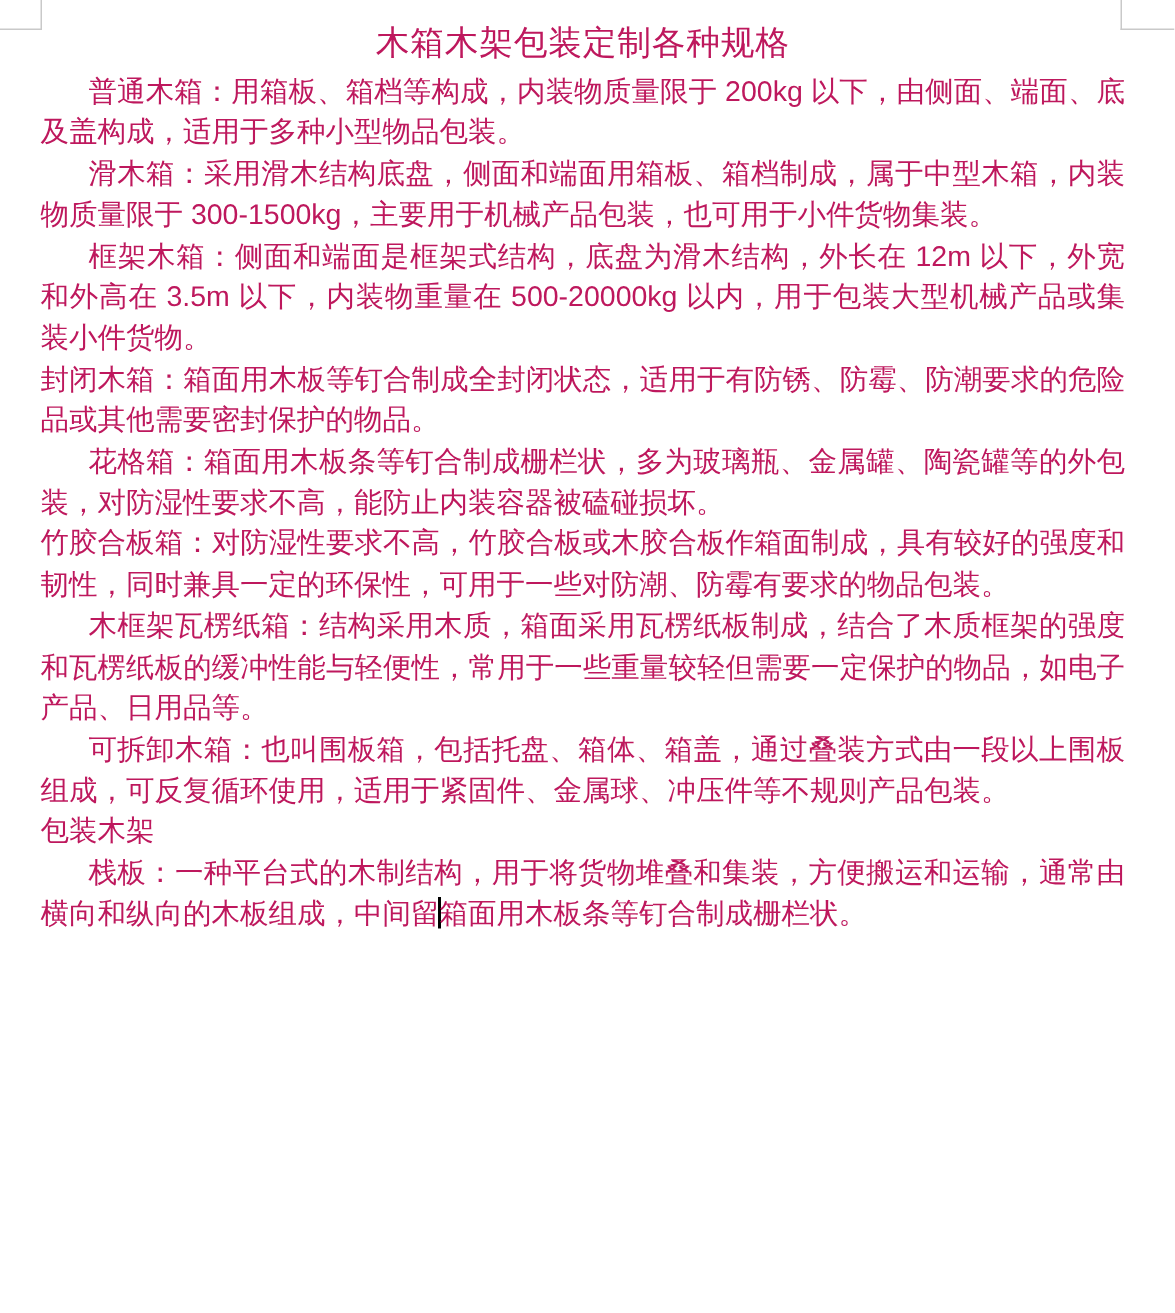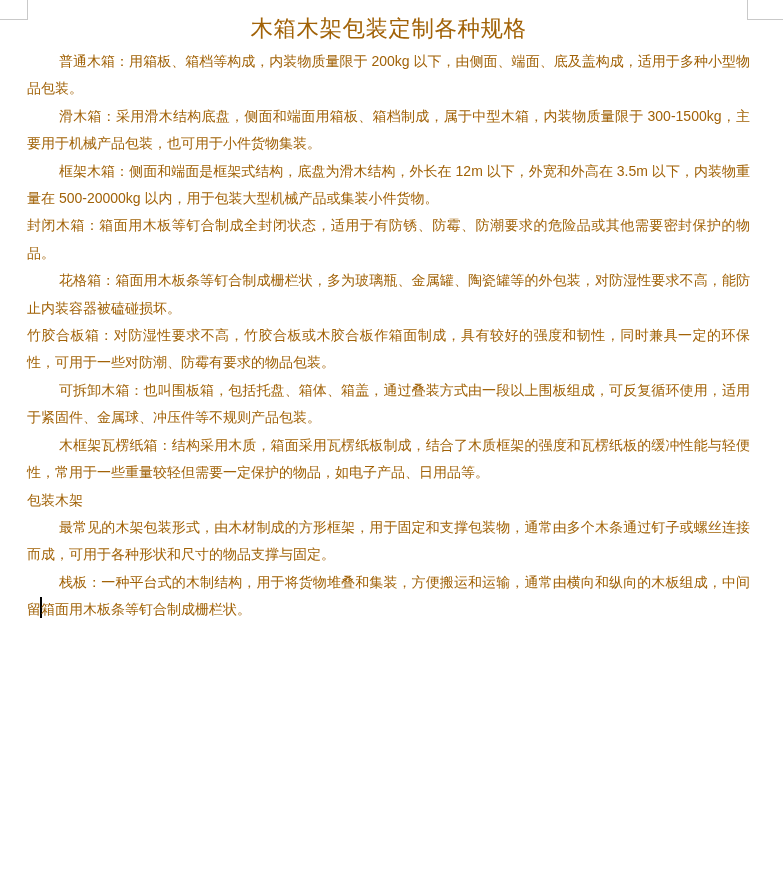--- a/index.html
+++ b/index.html
@@ -20,33 +20,33 @@
   .mark-tr {
     position: absolute; right: 0; top: 0;
     width: 35px; height: 19px;
     border-left: 1px solid #c9c9c9;
     border-bottom: 1px solid #c9c9c9;
   }
   .doc {
     position: absolute;
     left: 27px; top: 11px;
     width: 723px;
-    color: #a16207;
+    color: #be185d;
   }
   .doc-title {
     font-size: 22.5px;
     font-weight: 400;
     text-align: center;
     line-height: 35px;
     letter-spacing: 0.5px;
     margin: 0 0 2px 0;
   }
   .doc p {
     margin: 0;
-    font-size: 14px;
+    font-size: 19px;
     line-height: 27.4px;
     text-align: justify;
     text-justify: inter-ideograph;
     word-break: break-all;
   }
   .doc p.indent { text-indent: 32px; }
   .caret {
     display: inline-block;
     width: 2px; height: 21px;
     background: #000000;
@@ -62,18 +62,17 @@
 
 <div class="doc">
   <h1 class="doc-title">木箱木架包装定制各种规格</h1>
 
   <p class="indent">普通木箱：用箱板、箱档等构成，内装物质量限于 200kg 以下，由侧面、端面、底及盖构成，适用于多种小型物品包装。</p>
   <p class="indent">滑木箱：采用滑木结构底盘，侧面和端面用箱板、箱档制成，属于中型木箱，内装物质量限于 300-1500kg，主要用于机械产品包装，也可用于小件货物集装。</p>
   <p class="indent">框架木箱：侧面和端面是框架式结构，底盘为滑木结构，外长在 12m 以下，外宽和外高在 3.5m 以下，内装物重量在 500-20000kg 以内，用于包装大型机械产品或集装小件货物。</p>
   <p>封闭木箱：箱面用木板等钉合制成全封闭状态，适用于有防锈、防霉、防潮要求的危险品或其他需要密封保护的物品。</p>
   <p class="indent">花格箱：箱面用木板条等钉合制成栅栏状，多为玻璃瓶、金属罐、陶瓷罐等的外包装，对防湿性要求不高，能防止内装容器被磕碰损坏。</p>
   <p>竹胶合板箱：对防湿性要求不高，竹胶合板或木胶合板作箱面制成，具有较好的强度和韧性，同时兼具一定的环保性，可用于一些对防潮、防霉有要求的物品包装。</p>
+  <p class="indent">木框架瓦楞纸箱：结构采用木质，箱面采用瓦楞纸板制成，结合了木质框架的强度和瓦楞纸板的缓冲性能与轻便性，常用于一些重量较轻但需要一定保护的物品，如电子产品、日用品等。</p>
   <p class="indent">可拆卸木箱：也叫围板箱，包括托盘、箱体、箱盖，通过叠装方式由一段以上围板组成，可反复循环使用，适用于紧固件、金属球、冲压件等不规则产品包装。</p>
-  <p class="indent">木框架瓦楞纸箱：结构采用木质，箱面采用瓦楞纸板制成，结合了木质框架的强度和瓦楞纸板的缓冲性能与轻便性，常用于一些重量较轻但需要一定保护的物品，如电子产品、日用品等。</p>
   <p>包装木架</p>
-  <p class="indent">最常见的木架包装形式，由木材制成的方形框架，用于固定和支撑包装物，通常由多个木条通过钉子或螺丝连接而成，可用于各种形状和尺寸的物品支撑与固定。</p>
   <p class="indent"><span>栈板：一种平台式的木制结构，用于将货物堆叠和集装，方便搬运和运输，通常由横向和纵向的木板组成，中间留</span><span class="caret"></span><span>箱面用木板条等钉合制成栅栏状。</span></p>
 </div>
 
 </body></html>

